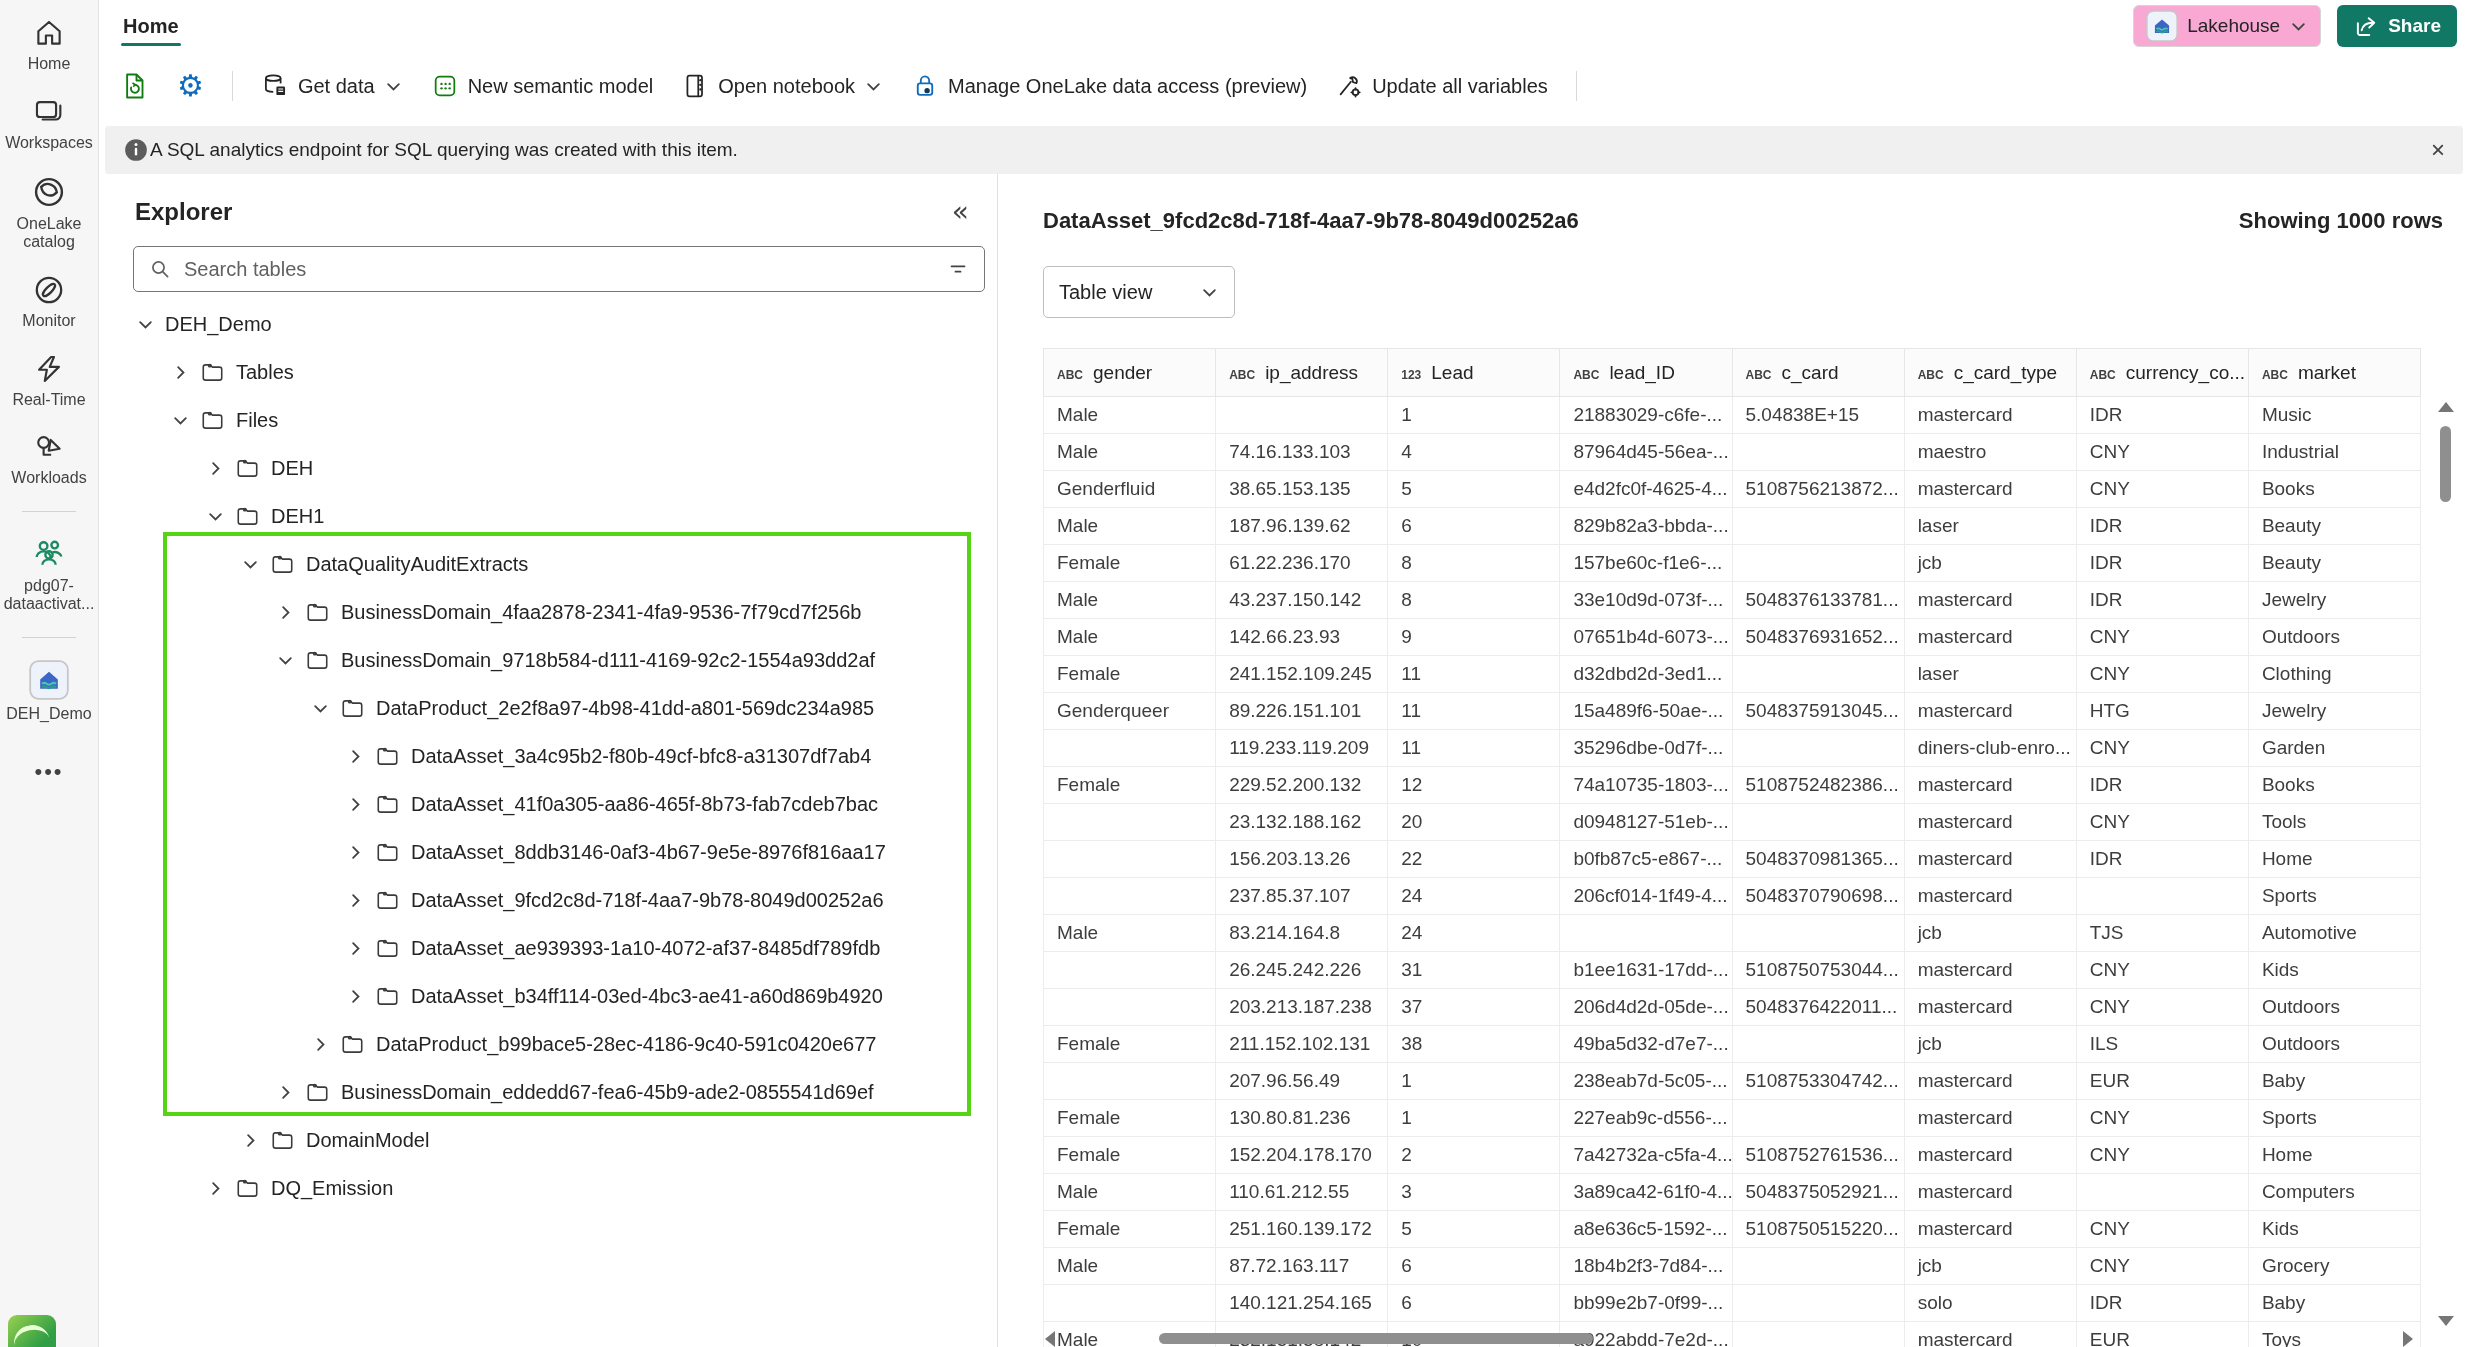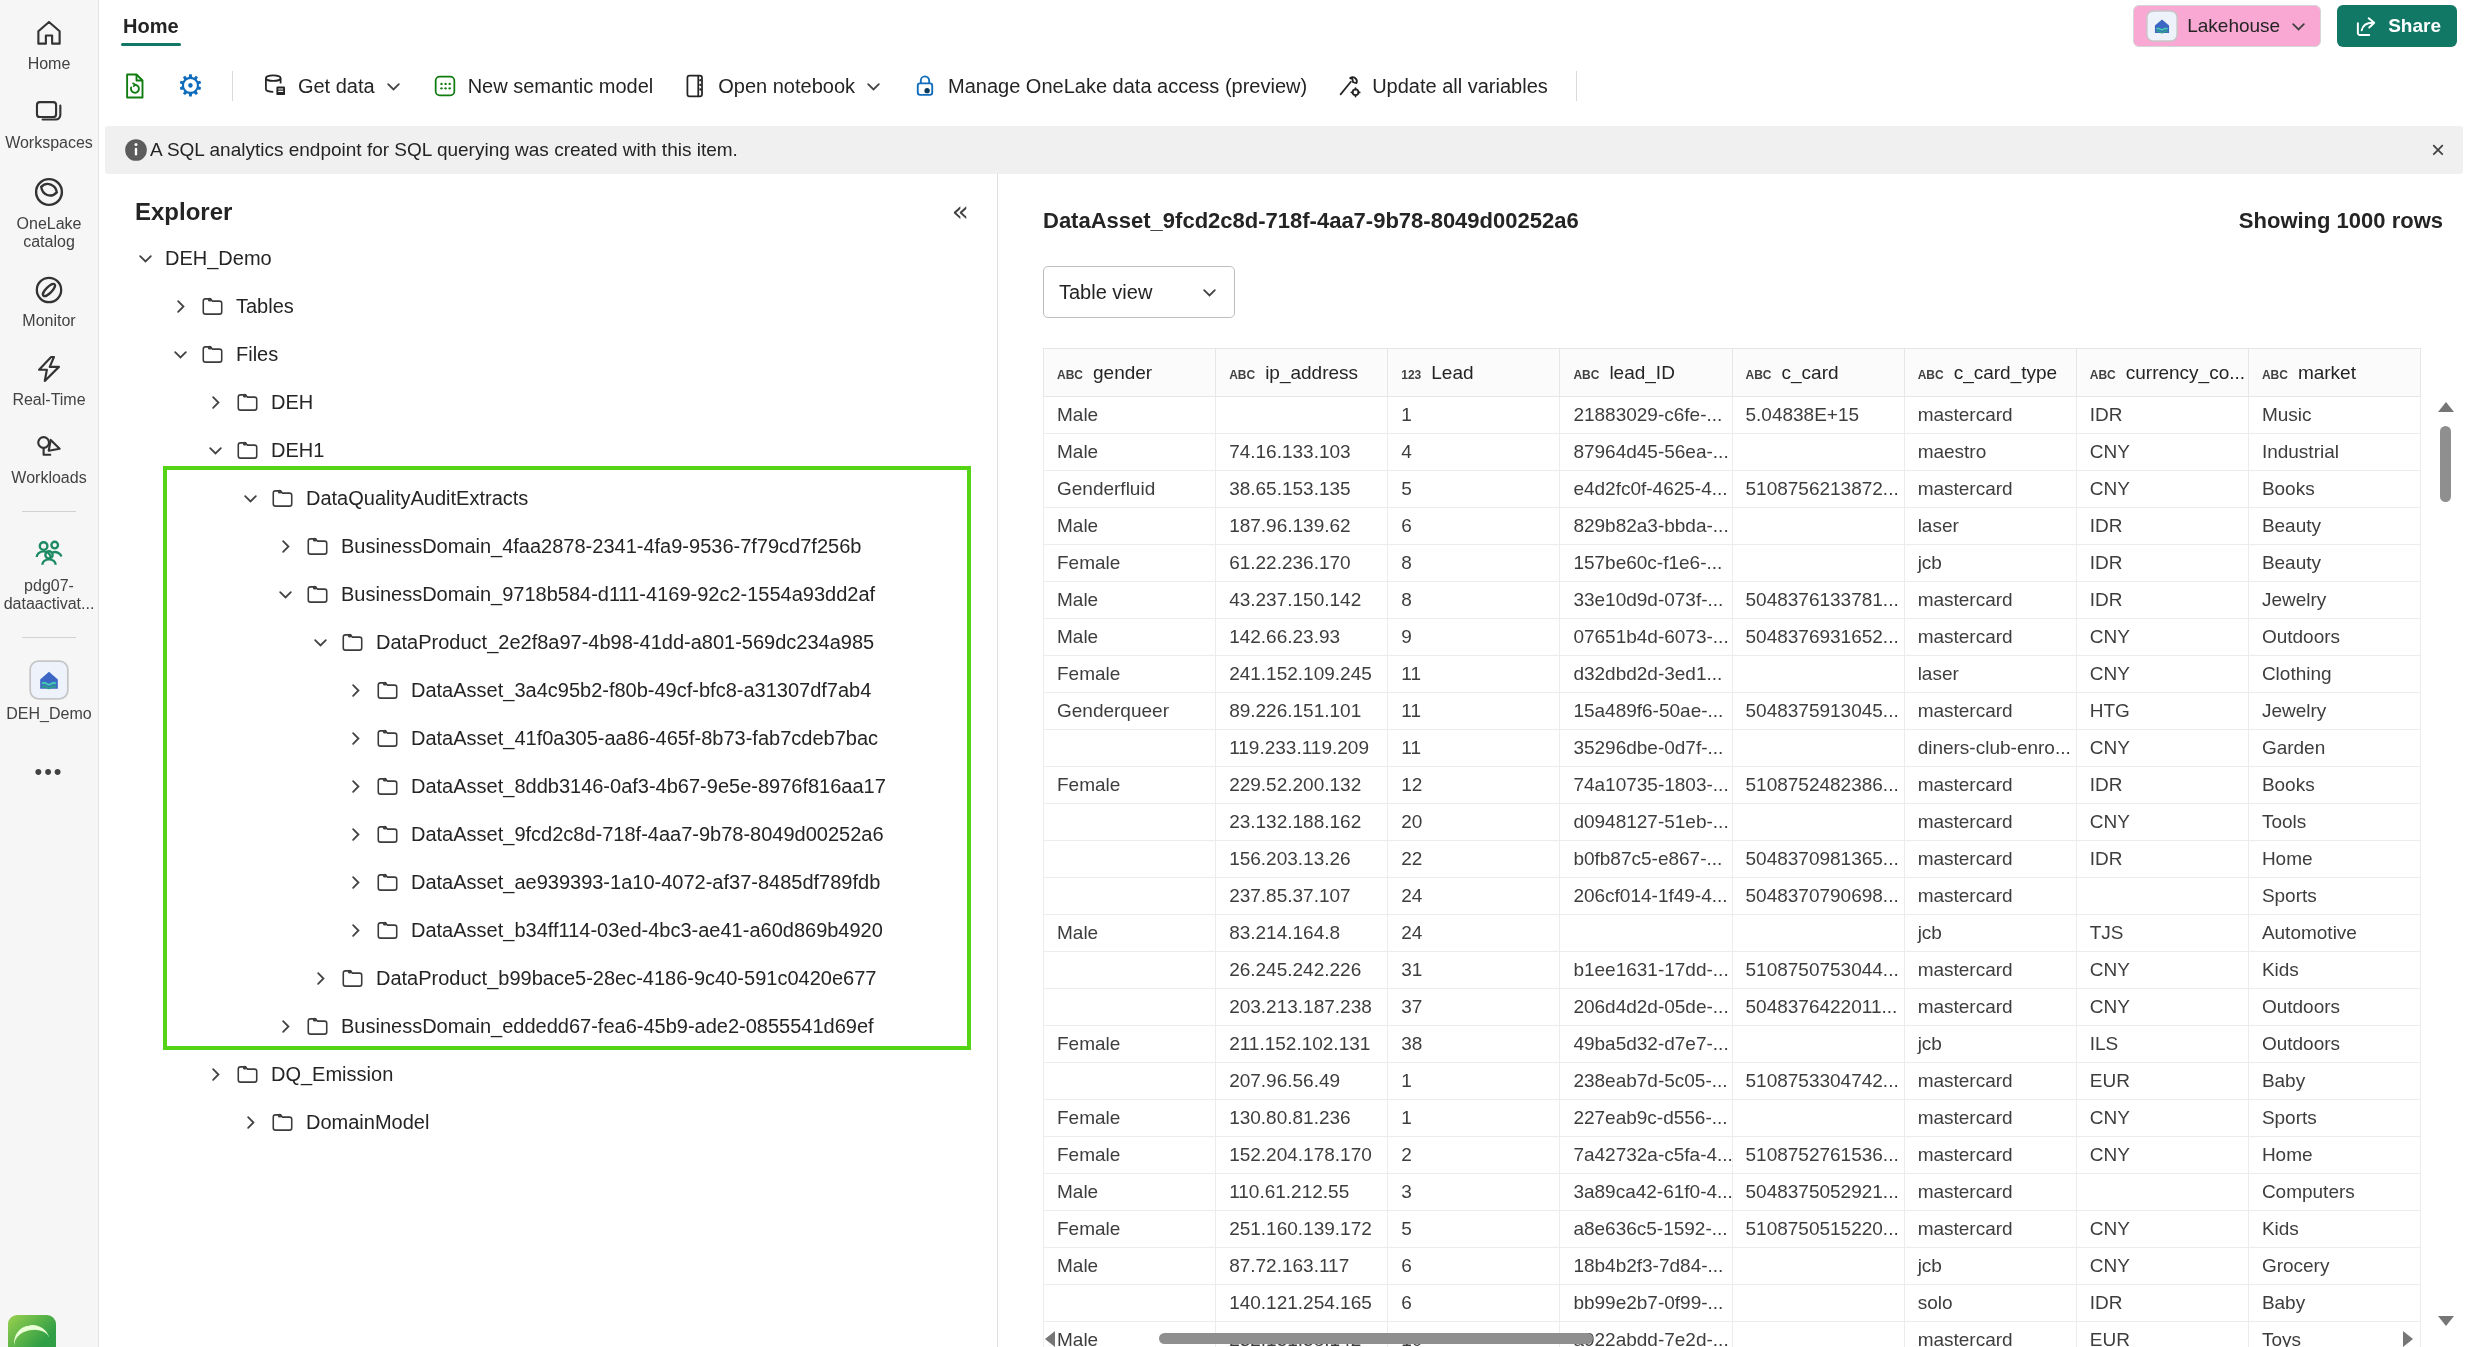--- a/index.html
+++ b/index.html
@@ -311,20 +311,35 @@
     </span>
   <span class="banner-text">A SQL analytics endpoint for SQL querying was created with this item.</span>
   <span class="banner-close">×</span>
 </div>
 
 <aside class="explorer">
   <div class="exp-header">
     <span class="exp-title">Explorer</span>
     <span class="exp-collapse uni">«</span>
   </div>
+  <div class="search-box">
+    <span id="search-icon-slot">
+        <svg viewBox="0 0 24 24" width="24" height="24" fill="none" stroke="#616161" stroke-width="1.7">
+          <circle cx="10.5" cy="10.5" r="5.6"></circle>
+          <path d="M14.9 14.9 L19.6 19.6" stroke-linecap="round"></path>
+        </svg>
+      </span>
+    <input placeholder="Search tables" style="">
+    <span id="filter-icon-slot">
+        <svg viewBox="0 0 24 24" width="24" height="24" stroke="#424242" stroke-width="1.8" stroke-linecap="round">
+          <path d="M5.5 9.3 H18.5"></path>
+          <path d="M9.5 14.7 H14.5"></path>
+        </svg>
+      </span>
+  </div>
   <div class="tree" id="tree">
       <div class="tree-row" style="padding-left: 34px;">
         <span class="tree-chevron">
           <svg viewBox="0 0 16 16" width="19" height="19" fill="none" stroke="#424242" stroke-width="1.5" stroke-linecap="round">
             <path d="M3.5 6 L8 10.5 L12.5 6"></path>
           </svg>
         </span>
         <span class="tree-label root">DEH_Demo</span>
       </div>
       <div class="tree-row" style="padding-left: 69px;">
@@ -544,47 +559,47 @@
           </svg>
         </span>
         <span class="tree-folder">
           <svg viewBox="0 0 24 24" width="27" height="27" fill="none" stroke="#3b3b3b" stroke-width="1.4" stroke-linejoin="round">
             <path d="M3.8 7.2 a2 2 0 0 1 2-2 h3.4 a2 2 0 0 1 1.6.8 l1 1.2 H18.2 a2 2 0 0 1 2 2 v7.6 a2 2 0 0 1-2 2 H5.8 a2 2 0 0 1-2-2 Z"></path>
             <circle cx="9.6" cy="5.9" r="1.05"></circle>
           </svg>
         </span>
         <span class="tree-label">BusinessDomain_eddedd67-fea6-45b9-ade2-0855541d69ef</span>
       </div>
+      <div class="tree-row" style="padding-left: 139px;">
+        <span class="tree-chevron">
+          <svg viewBox="0 0 16 16" width="19" height="19" fill="none" stroke="#424242" stroke-width="1.5" stroke-linecap="round">
+            <path d="M6 3.5 L10.5 8 L6 12.5"></path>
+          </svg>
+        </span>
+        <span class="tree-folder">
+          <svg viewBox="0 0 24 24" width="27" height="27" fill="none" stroke="#3b3b3b" stroke-width="1.4" stroke-linejoin="round">
+            <path d="M3.8 7.2 a2 2 0 0 1 2-2 h3.4 a2 2 0 0 1 1.6.8 l1 1.2 H18.2 a2 2 0 0 1 2 2 v7.6 a2 2 0 0 1-2 2 H5.8 a2 2 0 0 1-2-2 Z"></path>
+            <circle cx="9.6" cy="5.9" r="1.05"></circle>
+          </svg>
+        </span>
+        <span class="tree-label">DomainModel</span>
+      </div>
       <div class="tree-row" style="padding-left: 104px;">
         <span class="tree-chevron">
           <svg viewBox="0 0 16 16" width="19" height="19" fill="none" stroke="#424242" stroke-width="1.5" stroke-linecap="round">
             <path d="M6 3.5 L10.5 8 L6 12.5"></path>
           </svg>
         </span>
         <span class="tree-folder">
           <svg viewBox="0 0 24 24" width="27" height="27" fill="none" stroke="#3b3b3b" stroke-width="1.4" stroke-linejoin="round">
             <path d="M3.8 7.2 a2 2 0 0 1 2-2 h3.4 a2 2 0 0 1 1.6.8 l1 1.2 H18.2 a2 2 0 0 1 2 2 v7.6 a2 2 0 0 1-2 2 H5.8 a2 2 0 0 1-2-2 Z"></path>
             <circle cx="9.6" cy="5.9" r="1.05"></circle>
           </svg>
         </span>
         <span class="tree-label">DQ_Emission</span>
-      </div>
-      <div class="tree-row" style="padding-left: 139px;">
-        <span class="tree-chevron">
-          <svg viewBox="0 0 16 16" width="19" height="19" fill="none" stroke="#424242" stroke-width="1.5" stroke-linecap="round">
-            <path d="M6 3.5 L10.5 8 L6 12.5"></path>
-          </svg>
-        </span>
-        <span class="tree-folder">
-          <svg viewBox="0 0 24 24" width="27" height="27" fill="none" stroke="#3b3b3b" stroke-width="1.4" stroke-linejoin="round">
-            <path d="M3.8 7.2 a2 2 0 0 1 2-2 h3.4 a2 2 0 0 1 1.6.8 l1 1.2 H18.2 a2 2 0 0 1 2 2 v7.6 a2 2 0 0 1-2 2 H5.8 a2 2 0 0 1-2-2 Z"></path>
-            <circle cx="9.6" cy="5.9" r="1.05"></circle>
-          </svg>
-        </span>
-        <span class="tree-label">DomainModel</span>
       </div>
       <div class="tree-highlight"></div>
     </div>
 </aside>
 
 <main class="main">
   <div class="main-title-row">
     <span class="main-title">DataAsset_9fcd2c8d-718f-4aa7-9b78-8049d00252a6</span>
     <span class="rows-label">Showing 1000 rows</span>
   </div>

